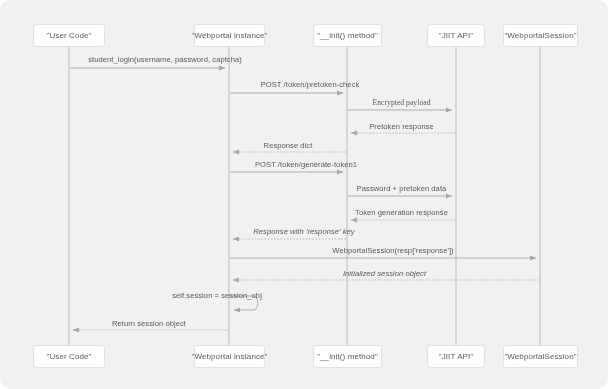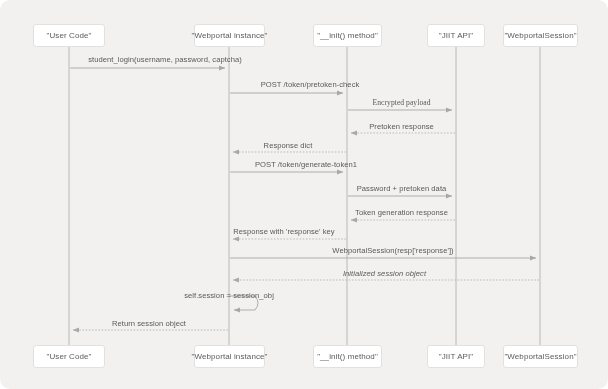--- a/index.html
+++ b/index.html
@@ -124,19 +124,19 @@
     </div>
   <div id="labels">
       <div class="msg-label" style="left: 149px; top: 55px; margin-left: 16px;">student_login(username, password, captcha)</div>
       <div class="msg-label" style="left: 288px; top: 80px; padding-left: 44px;">POST /token/pretoken-check</div>
       <div class="msg-label" style="left: 401.5px; top: 98px; font-family: Liberation Serif, serif;">Encrypted payload</div>
       <div class="msg-label" style="left: 401.5px; top: 122px;">Pretoken response</div>
       <div class="msg-label" style="left: 288px; top: 141px;">Response dict</div>
       <div class="msg-label" style="left: 288px; top: 160px; padding-left: 36px;">POST /token/generate-token1</div>
       <div class="msg-label" style="left: 401.5px; top: 184px;">Password + pretoken data</div>
       <div class="msg-label" style="left: 401.5px; top: 208px;">Token generation response</div>
-      <div class="msg-label" style="left: 284px; top: 227px;">Response with 'response' key</div>
+      <div class="msg-label" style="left: 304px; top: 227px; font-style: italic;">Response with 'response' key</div>
       <div class="msg-label" style="left: 393px; top: 246px;">WebportalSession(resp['response'])</div>
       <div class="msg-label" style="left: 384.5px; top: 269px; font-style: italic;">Initialized session object</div>
       <div class="msg-label" style="left: 149px; top: 319px;">Return session object</div>
-      <div class="msg-label" style="left: 229px; top: 291px;">self.session = session_obj</div>
+      <div class="msg-label" style="left: 217px; top: 291px;">self.session = session_obj</div>
     </div>
 </div>
 
 </body></html>

